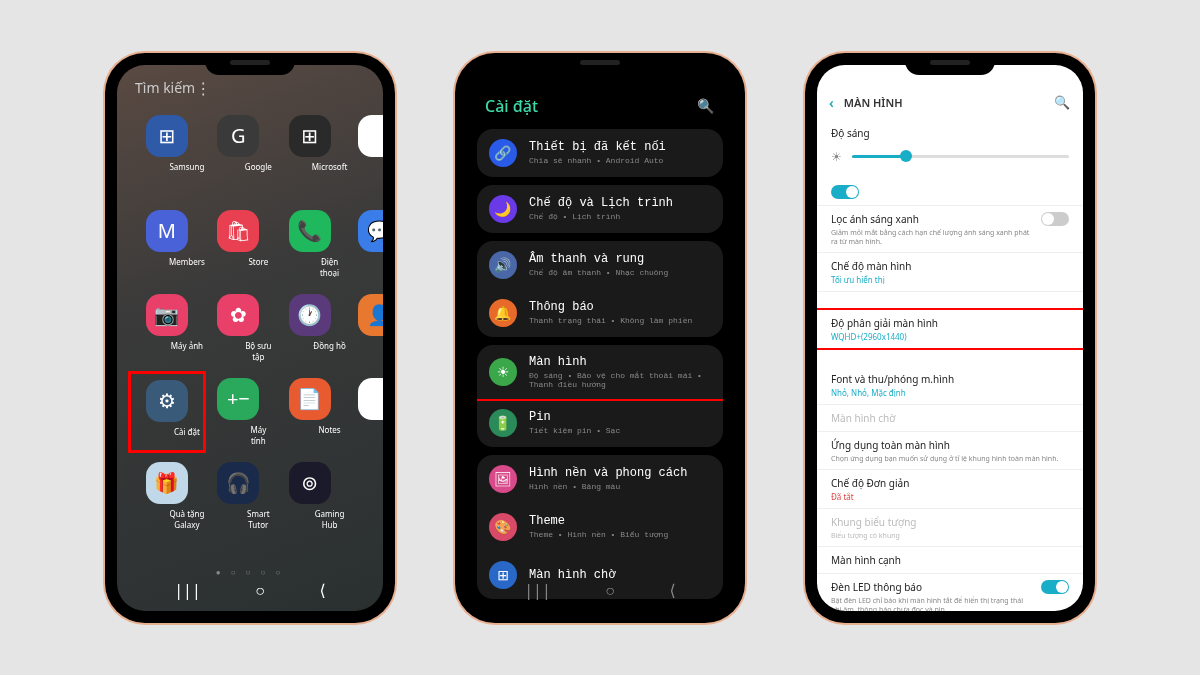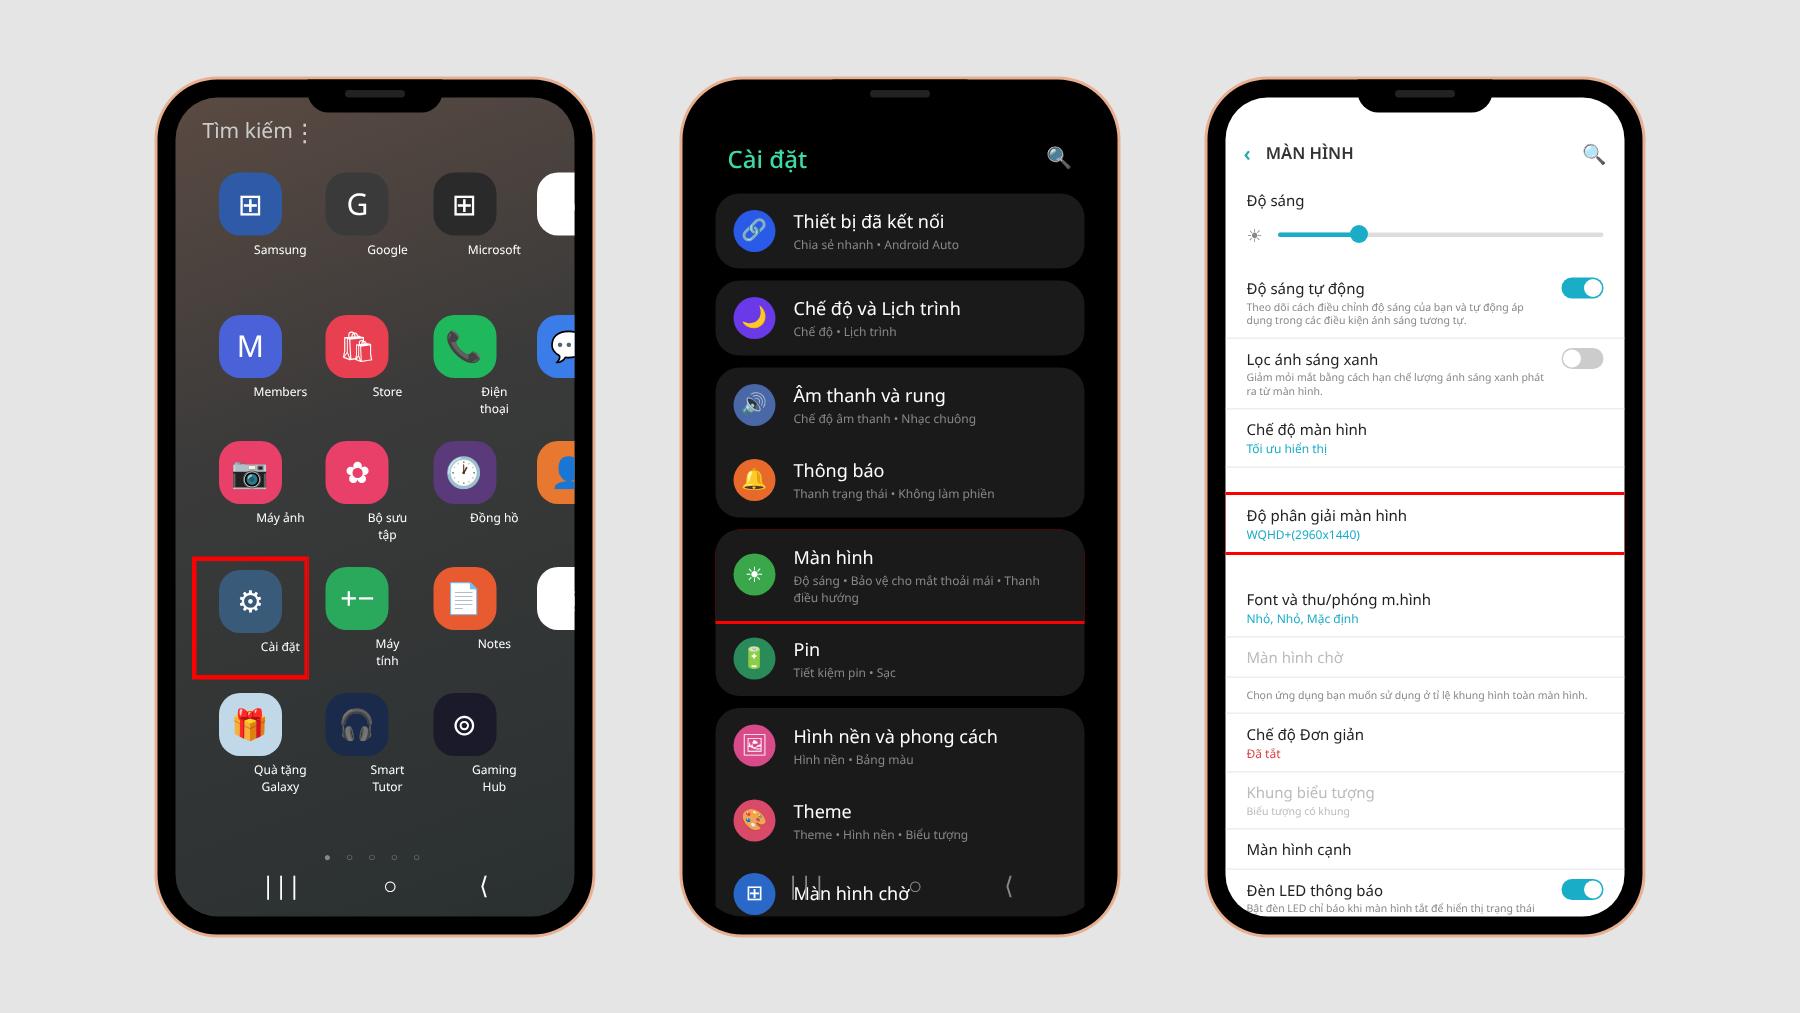--- a/index.html
+++ b/index.html
@@ -155,21 +155,21 @@
   }
   .settings-icon {
     width:28px; height:28px;
     border-radius:50%;
     display:flex;
     align-items:center;
     justify-content:center;
     font-size:14px;
     flex-shrink:0;
   }
-  .settings-text { flex:1; min-width:0; }
+  .settings-text { flex:1; min-width:0;font-family:Liberation Mono, monospace; }
   .settings-label {
     font-size:12px;
     color:#fff;
   }
   .settings-sub {
     font-size:8px;
     color:#888;
     margin-top:2px;
   }
   .red-box {
@@ -474,24 +474,20 @@
         <span style="font-size:12px;color:#888">☀</span>
         <div class="slider-track">
           <div class="slider-fill"></div>
           <div class="slider-thumb"></div>
         </div>
       </div>
     </div>
 
     <div class="light-section">
       <div class="row-flex">
-        <div>
-          <div class="light-label">Độ sáng tự động</div>
-          <div class="light-sub">Theo dõi cách điều chỉnh độ sáng của bạn và tự động áp dụng trong các điều kiện ánh sáng tương tự.</div>
-        </div>
         <div class="toggle on"></div>
       </div>
     </div>
 
     <div class="light-section">
       <div class="row-flex">
         <div>
           <div class="light-label">Lọc ánh sáng xanh</div>
           <div class="light-sub">Giảm mỏi mắt bằng cách hạn chế lượng ánh sáng xanh phát ra từ màn hình.</div>
         </div>
@@ -512,20 +508,21 @@
     <div class="light-section">
       <div class="light-label">Font và thu/phóng m.hình</div>
       <div class="light-value">Nhỏ, Nhỏ, Mặc định</div>
     </div>
 
     <div class="light-section">
       <div class="light-label faded">Màn hình chờ</div>
     </div>
 
     <div class="light-section">
+      <div class="light-label">Ứng dụng toàn màn hình</div>
       <div class="light-sub">Chọn ứng dụng bạn muốn sử dụng ở tỉ lệ khung hình toàn màn hình.</div>
     </div>
 
     <div class="light-section">
       <div class="light-label">Chế độ Đơn giản</div>
       <div class="light-value" style="color:#d44">Đã tắt</div>
     </div>
 
     <div class="light-section">
       <div class="light-label faded">Khung biểu tượng</div>

